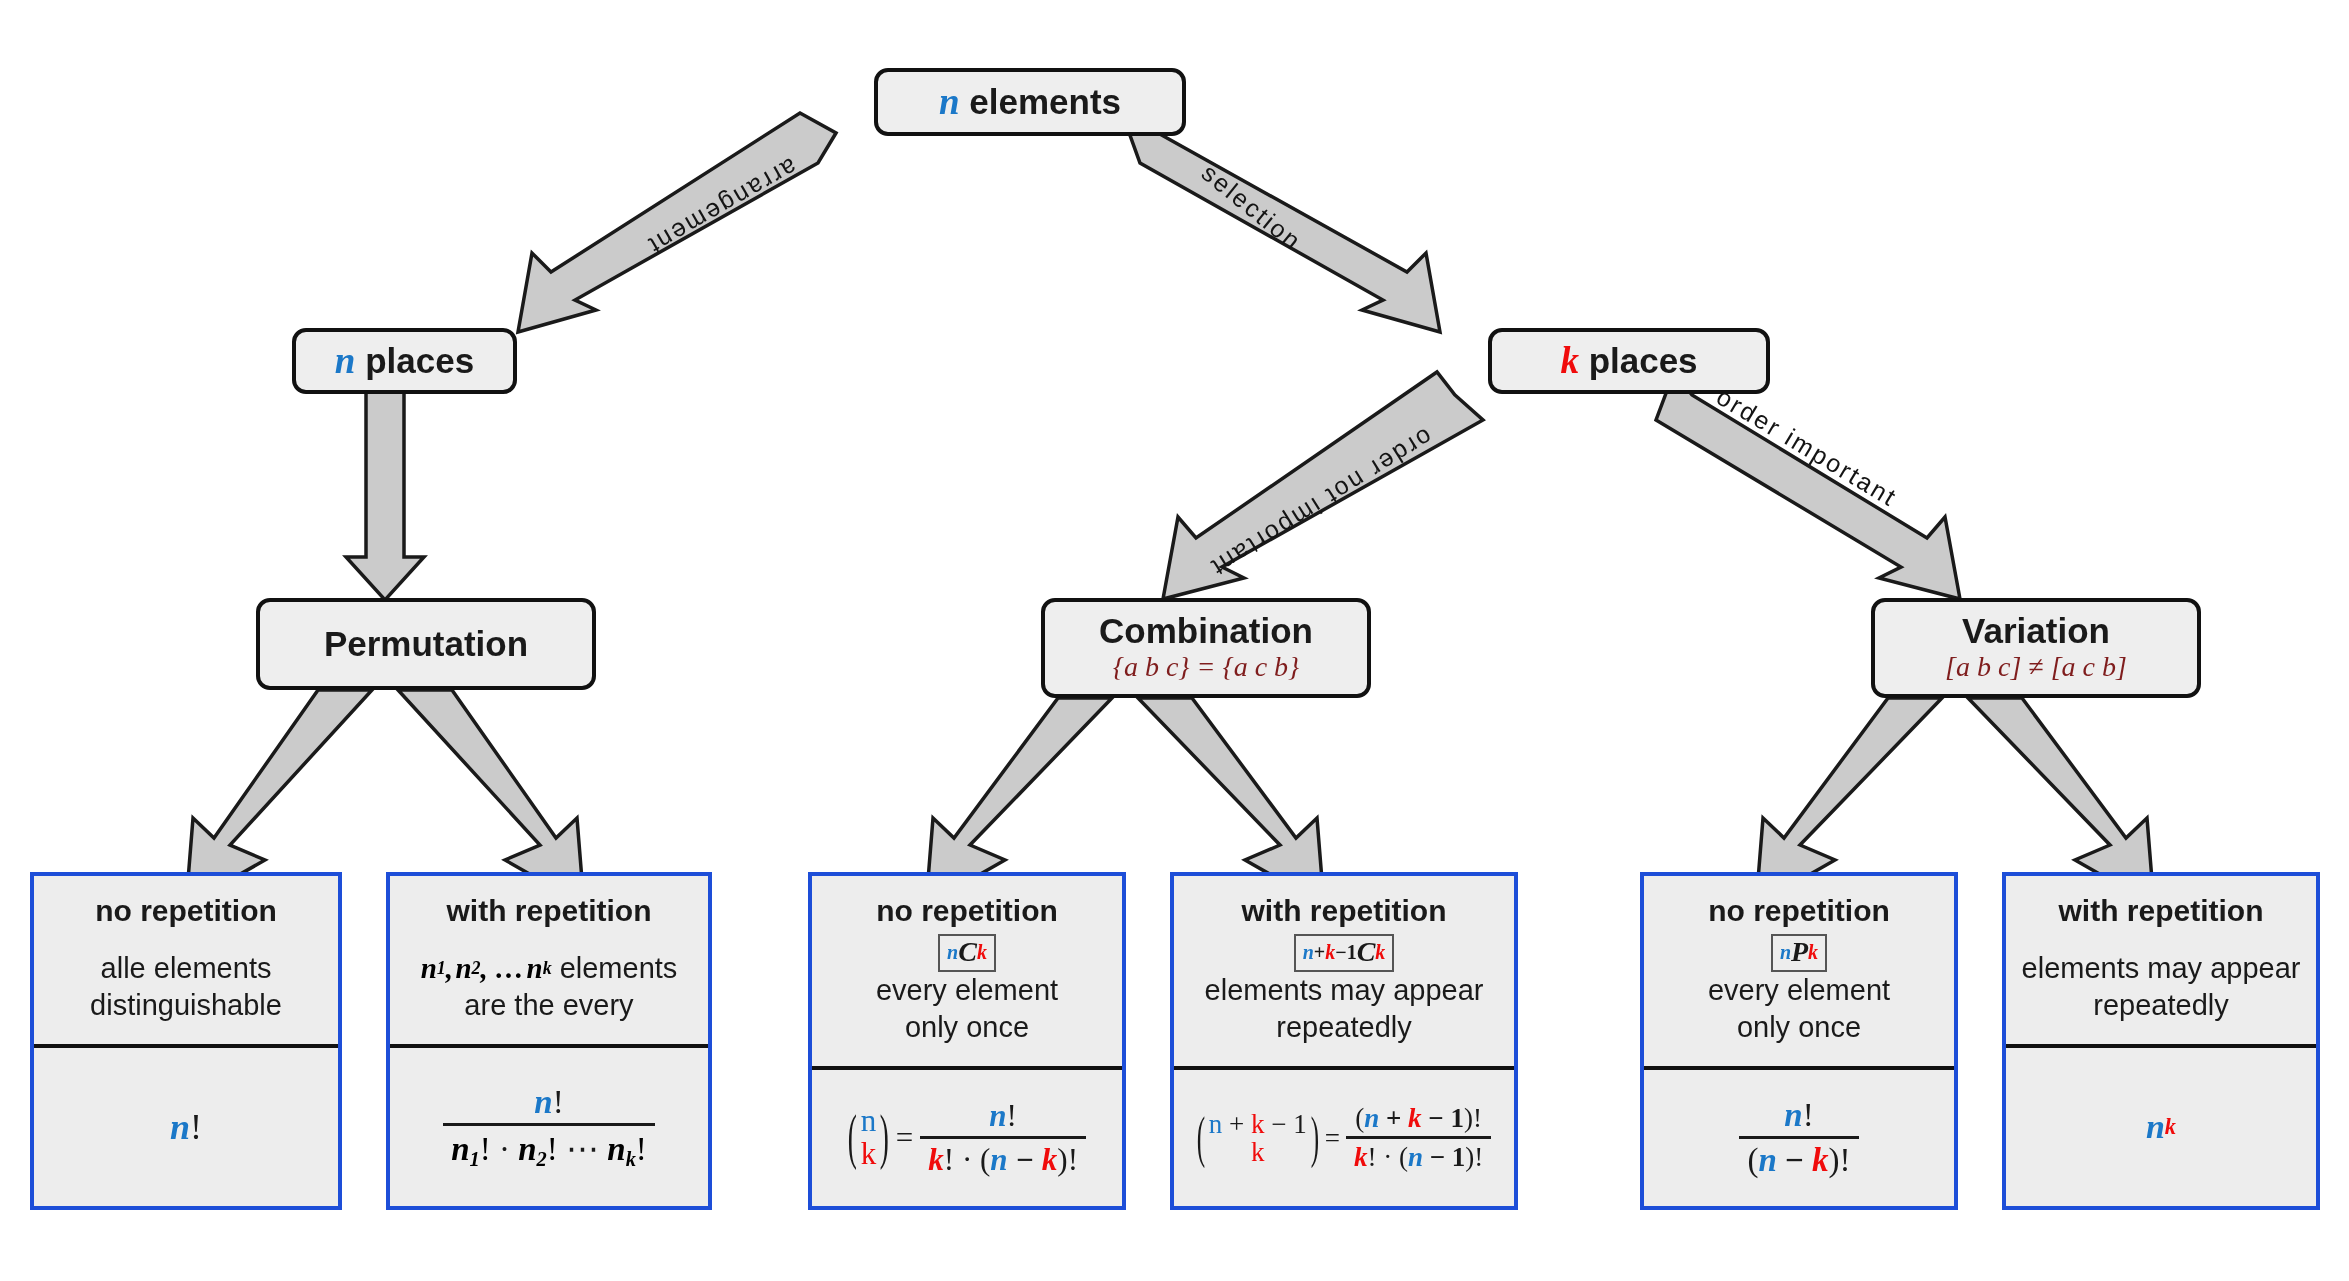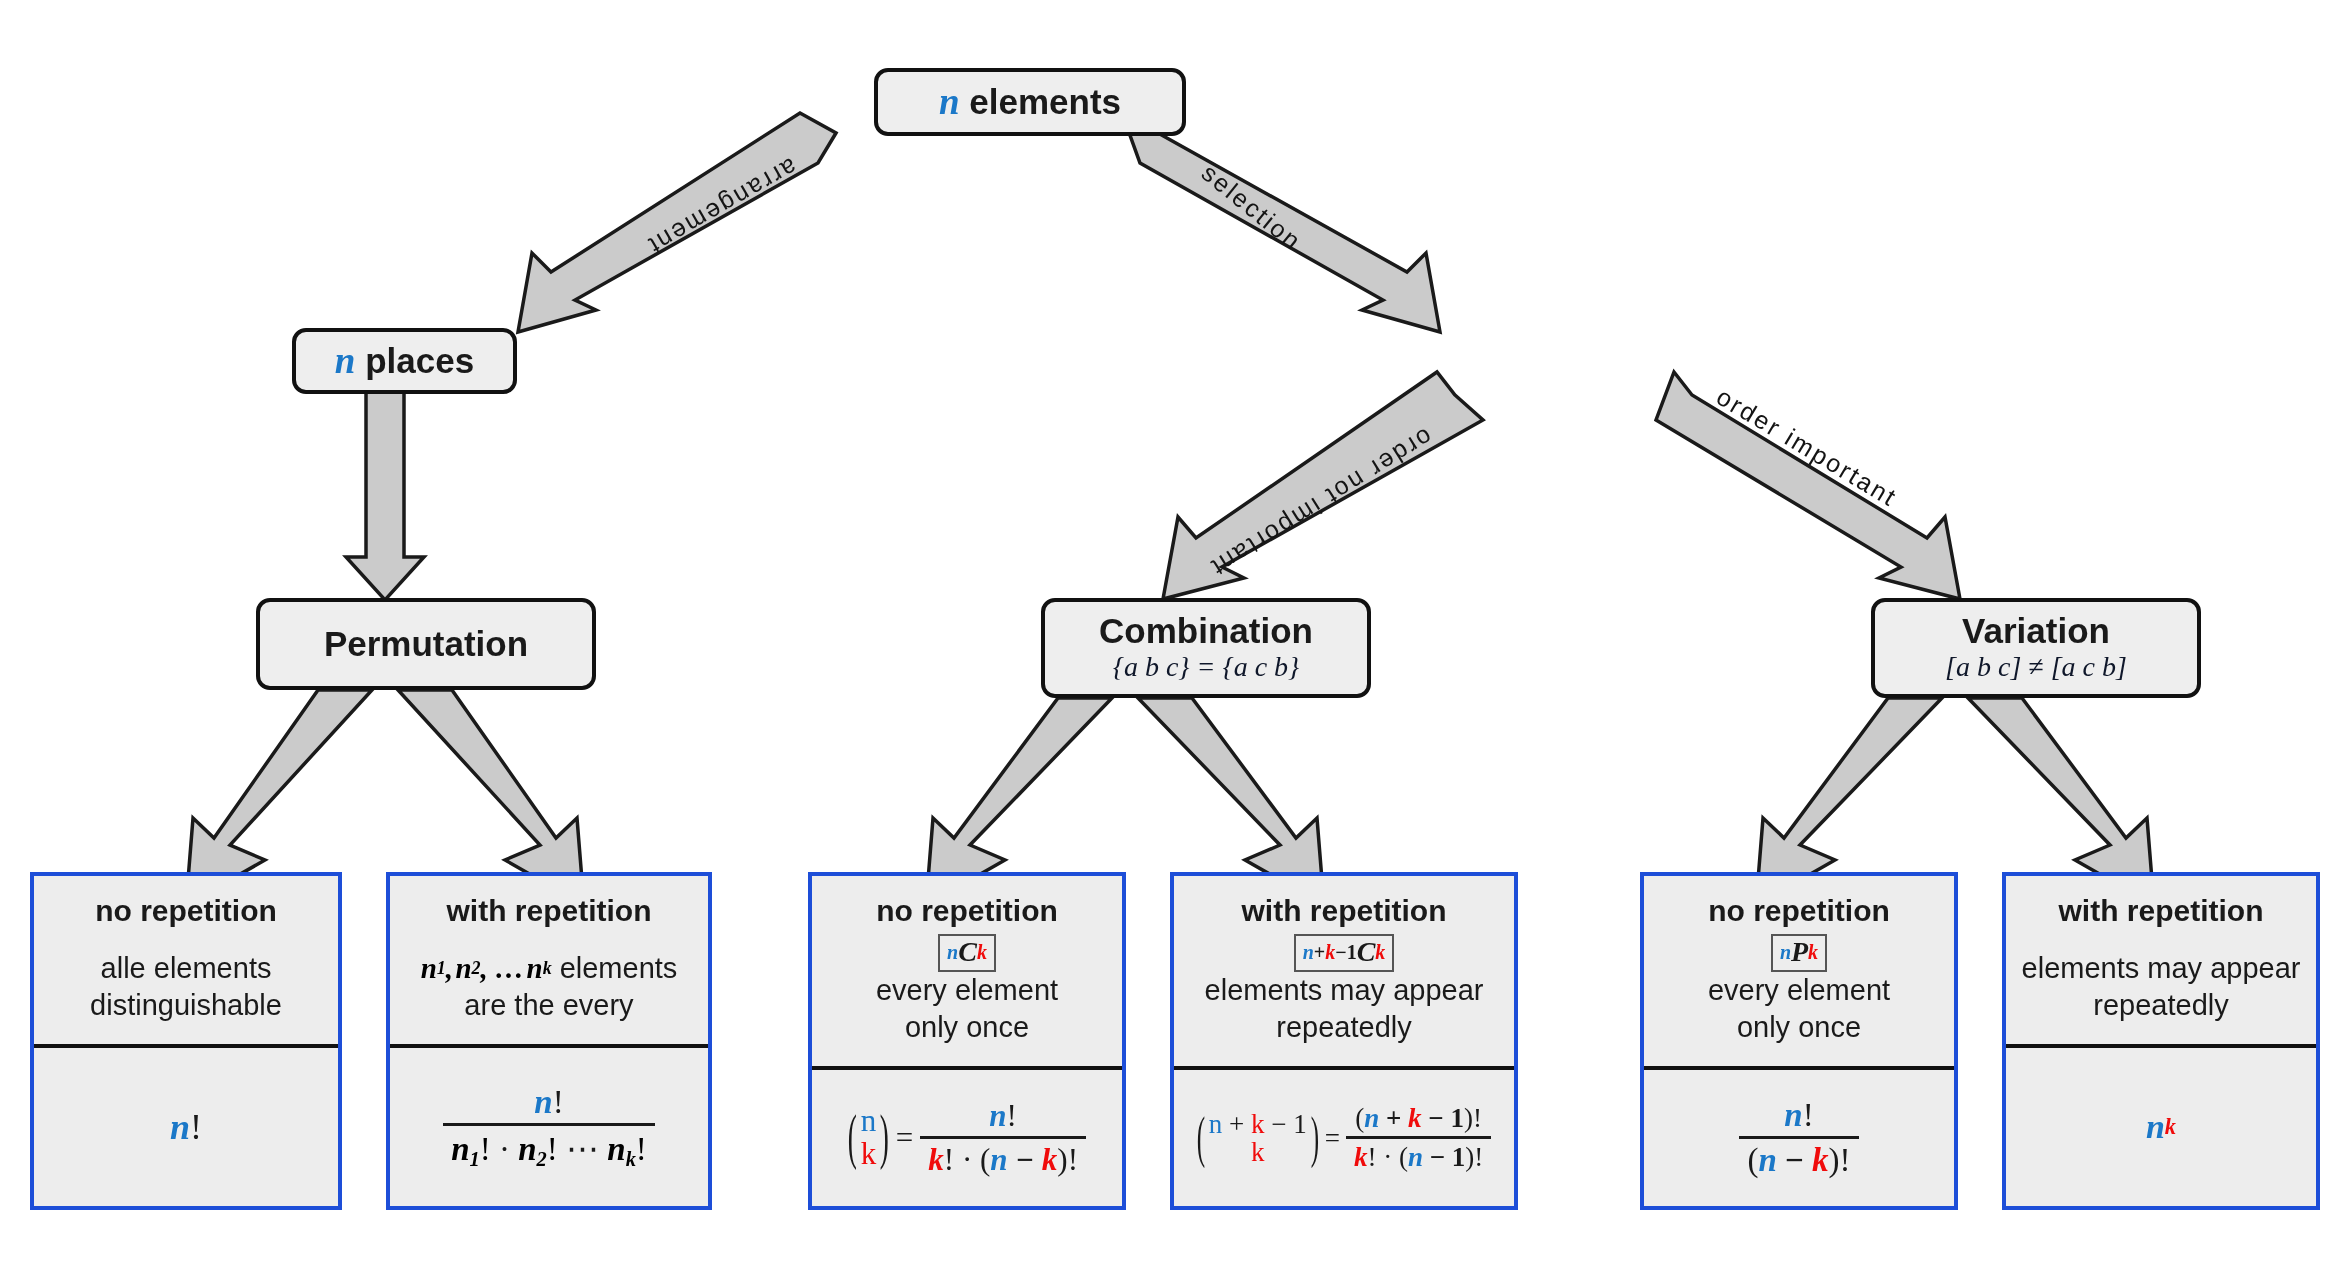--- a/index.html
+++ b/index.html
@@ -23,21 +23,21 @@
   }
   .node .ttl{
     font-weight:bold;
     color:#1a1a1a;
     white-space:nowrap;
     line-height:1.05;
   }
   .node .sub{
     font-family:"Liberation Serif",serif;
     font-style:italic;
-    color:#0f172a;
+    color:#7f1d1d;
     white-space:nowrap;
     line-height:1.15;
     margin-top:2px;
   }
 
   
   .leaf{
     position:absolute;
     background:#ededed;
     border:4px solid #1d4ed8;
@@ -183,20 +183,26 @@
     </div>
   </div>
 
   <div class="node" style="left:244px;top:328px;width:225px;height:66px;">
     <div class="ttl" style="font-size:35px;">
       <span class="math nblue" style="font-size:37px;font-weight:bold;">n</span>
       <span>places</span>
     </div>
   </div>
 
+  <div class="node" style="left:1440px;top:328px;width:282px;height:66px;">
+    <div class="ttl" style="font-size:35px;">
+      <span class="math kred" style="font-size:37px;font-weight:bold;">k</span>
+      <span>places</span>
+    </div>
+  </div>
 
   <div class="node" style="left:208px;top:598px;width:340px;height:92px;">
     <div class="ttl" style="font-size:35px;">Permutation</div>
   </div>
 
   <div class="node" style="left:993px;top:598px;width:330px;height:100px;">
     <div class="ttl" style="font-size:35px;">Combination</div>
     <div class="sub" style="font-size:28px;">{a b c} = {a c b}</div>
   </div>
 

